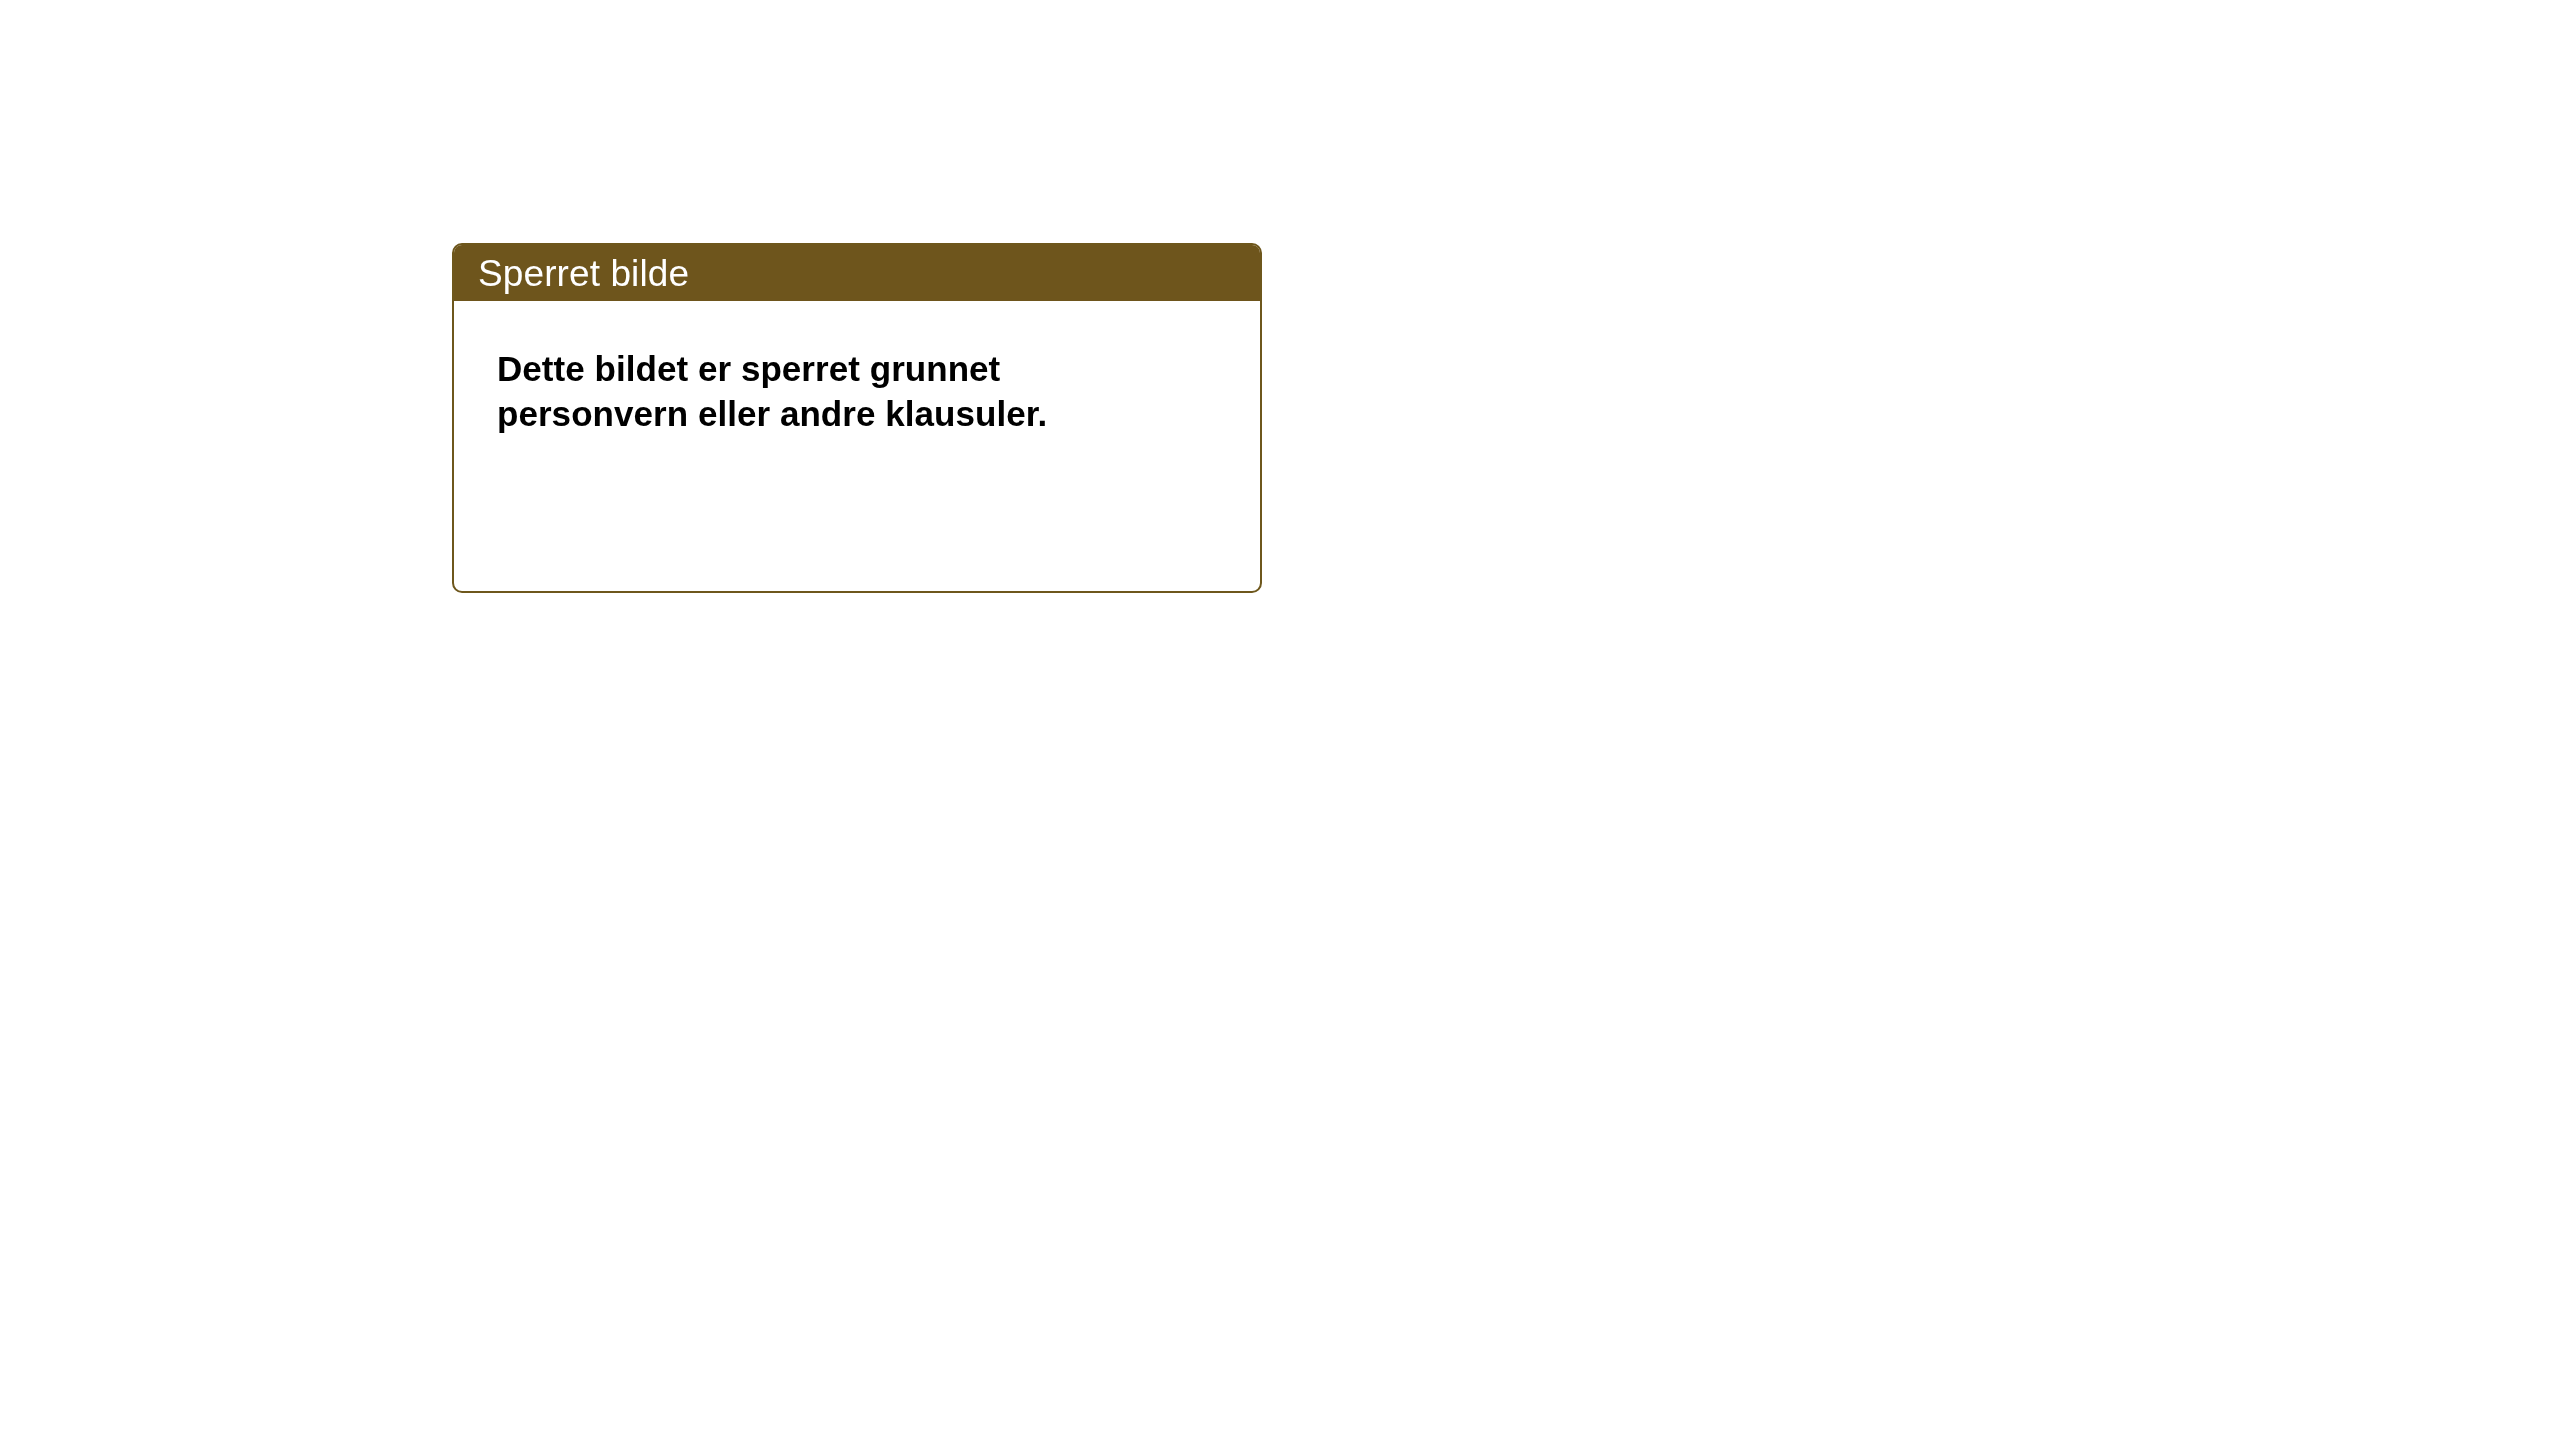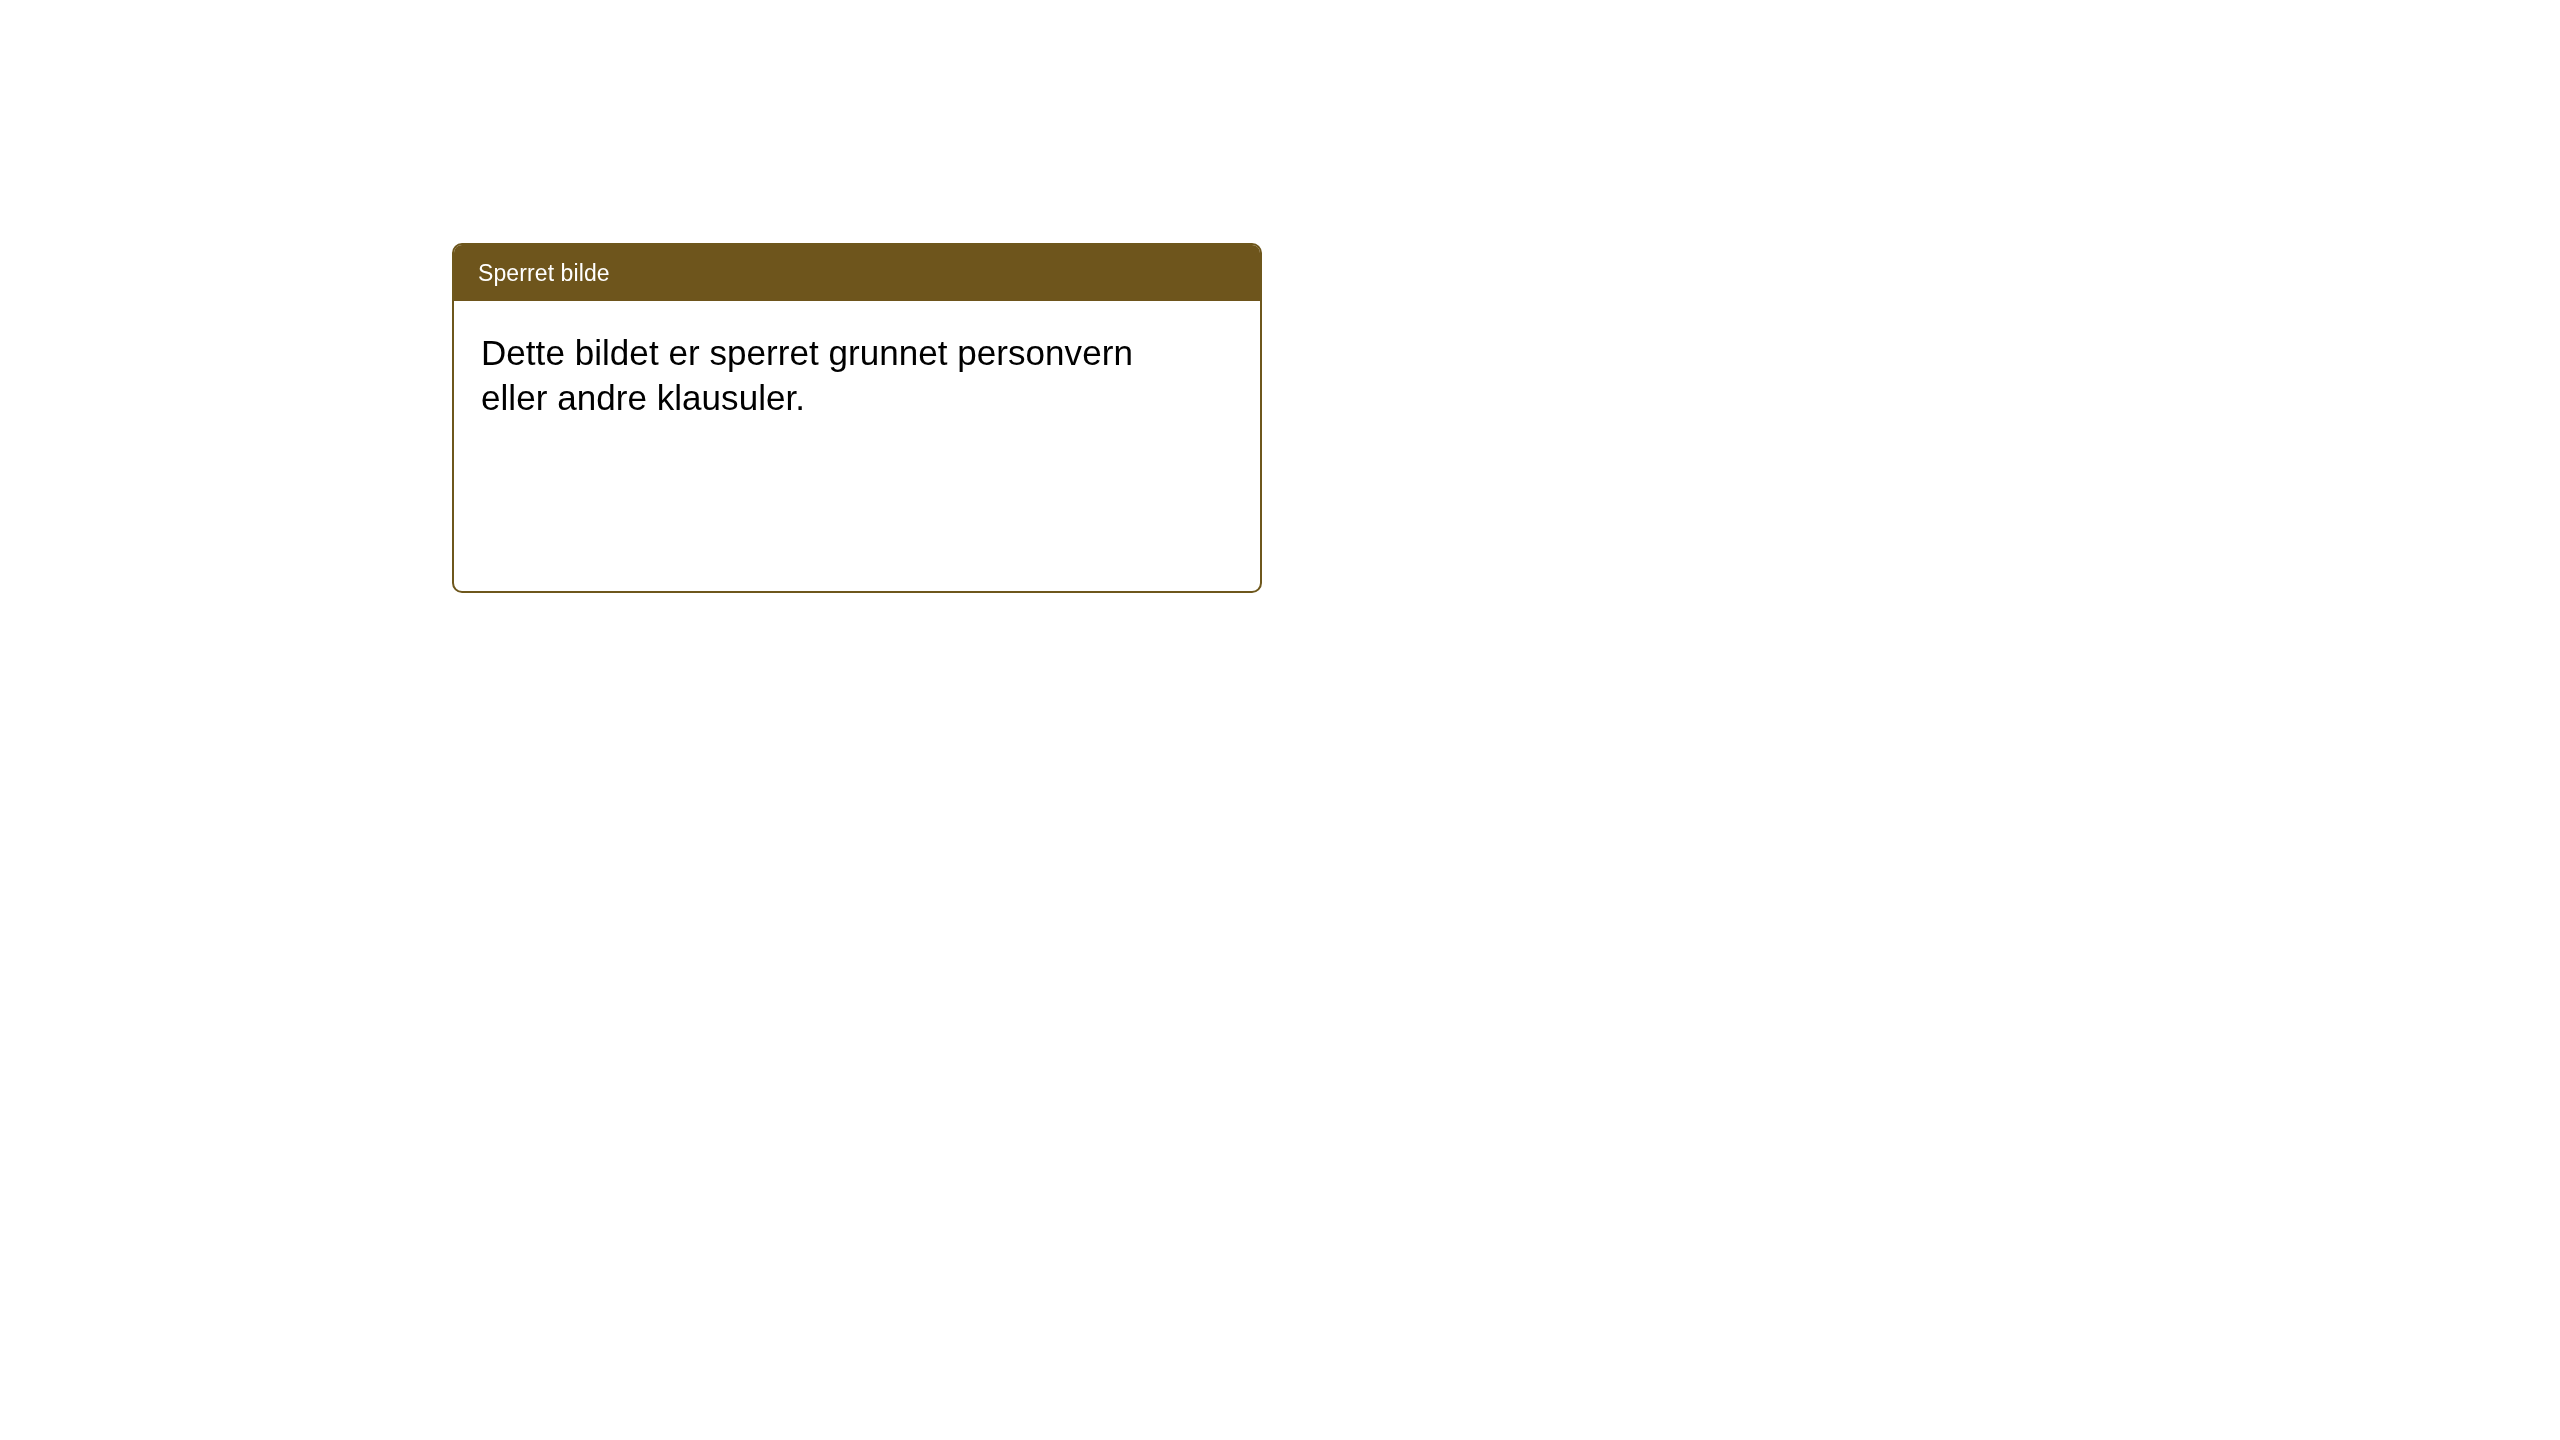--- a/index.html
+++ b/index.html
@@ -38,34 +38,34 @@
     width: 810px;
     height: 350px;
   }
   .card-header {
     background: #6e551c;
     color: #ffffff;
     height: 56px;
     display: flex;
     align-items: center;
     padding: 0 0 0 24px;
-    font-size: 23px;
+    font-size: 37px;
     font-weight: 400;
     letter-spacing: 0.1px;
     line-height: 1;
   }
   .card-body {
     padding: 29px 30px 0 27px;
   }
   .card-body p {
-    margin: 0;
+    margin: 16px;
     font-size: 35px;
     line-height: 1.29;
     color: #000000;
-    font-weight: 400;
+    font-weight: 700;
     letter-spacing: 0.05px;
     max-width: 680px;
   }
 </style>
 </head>
 <body>
 
 <div class="panel-area">
 
   <div class="notice-card card-no">

